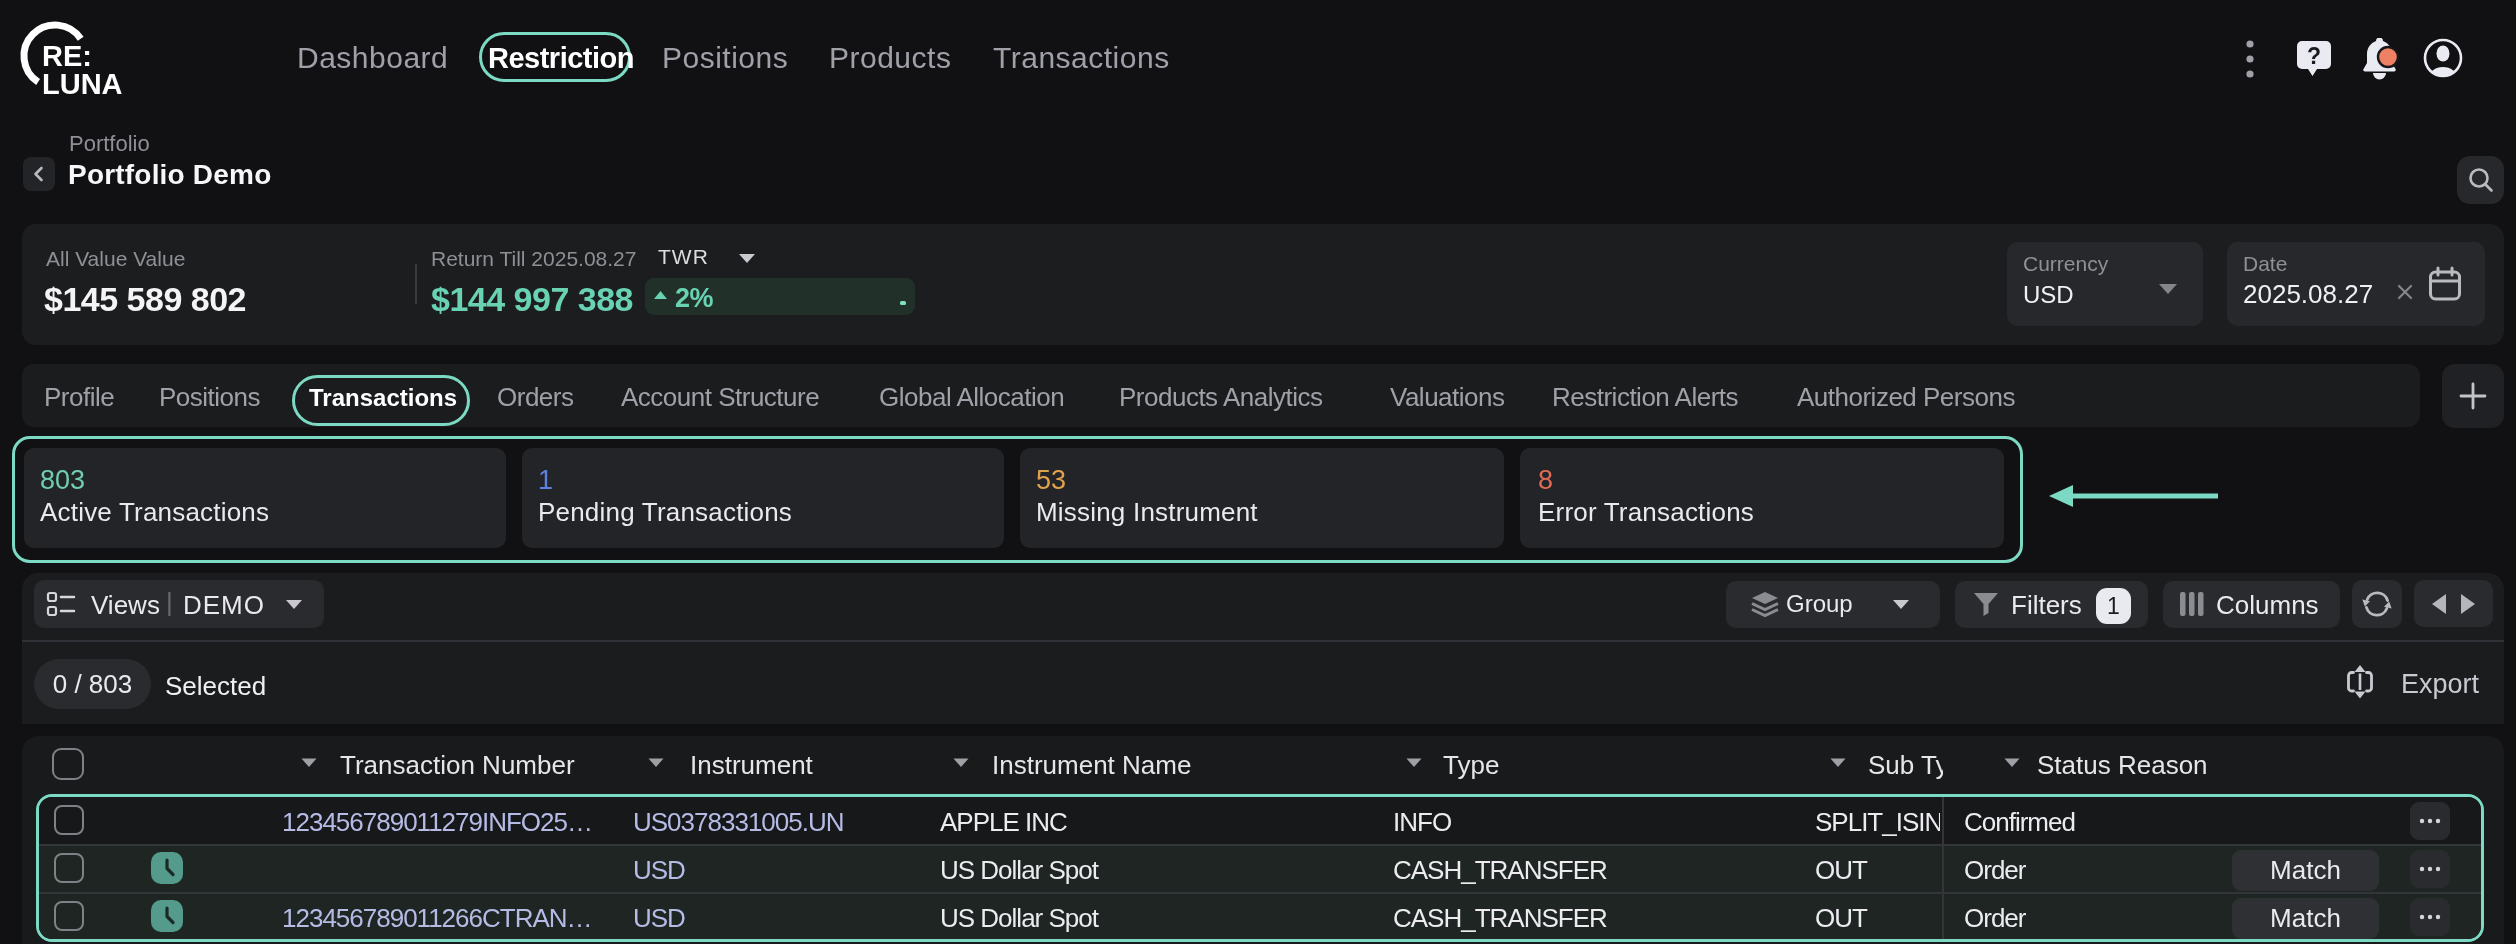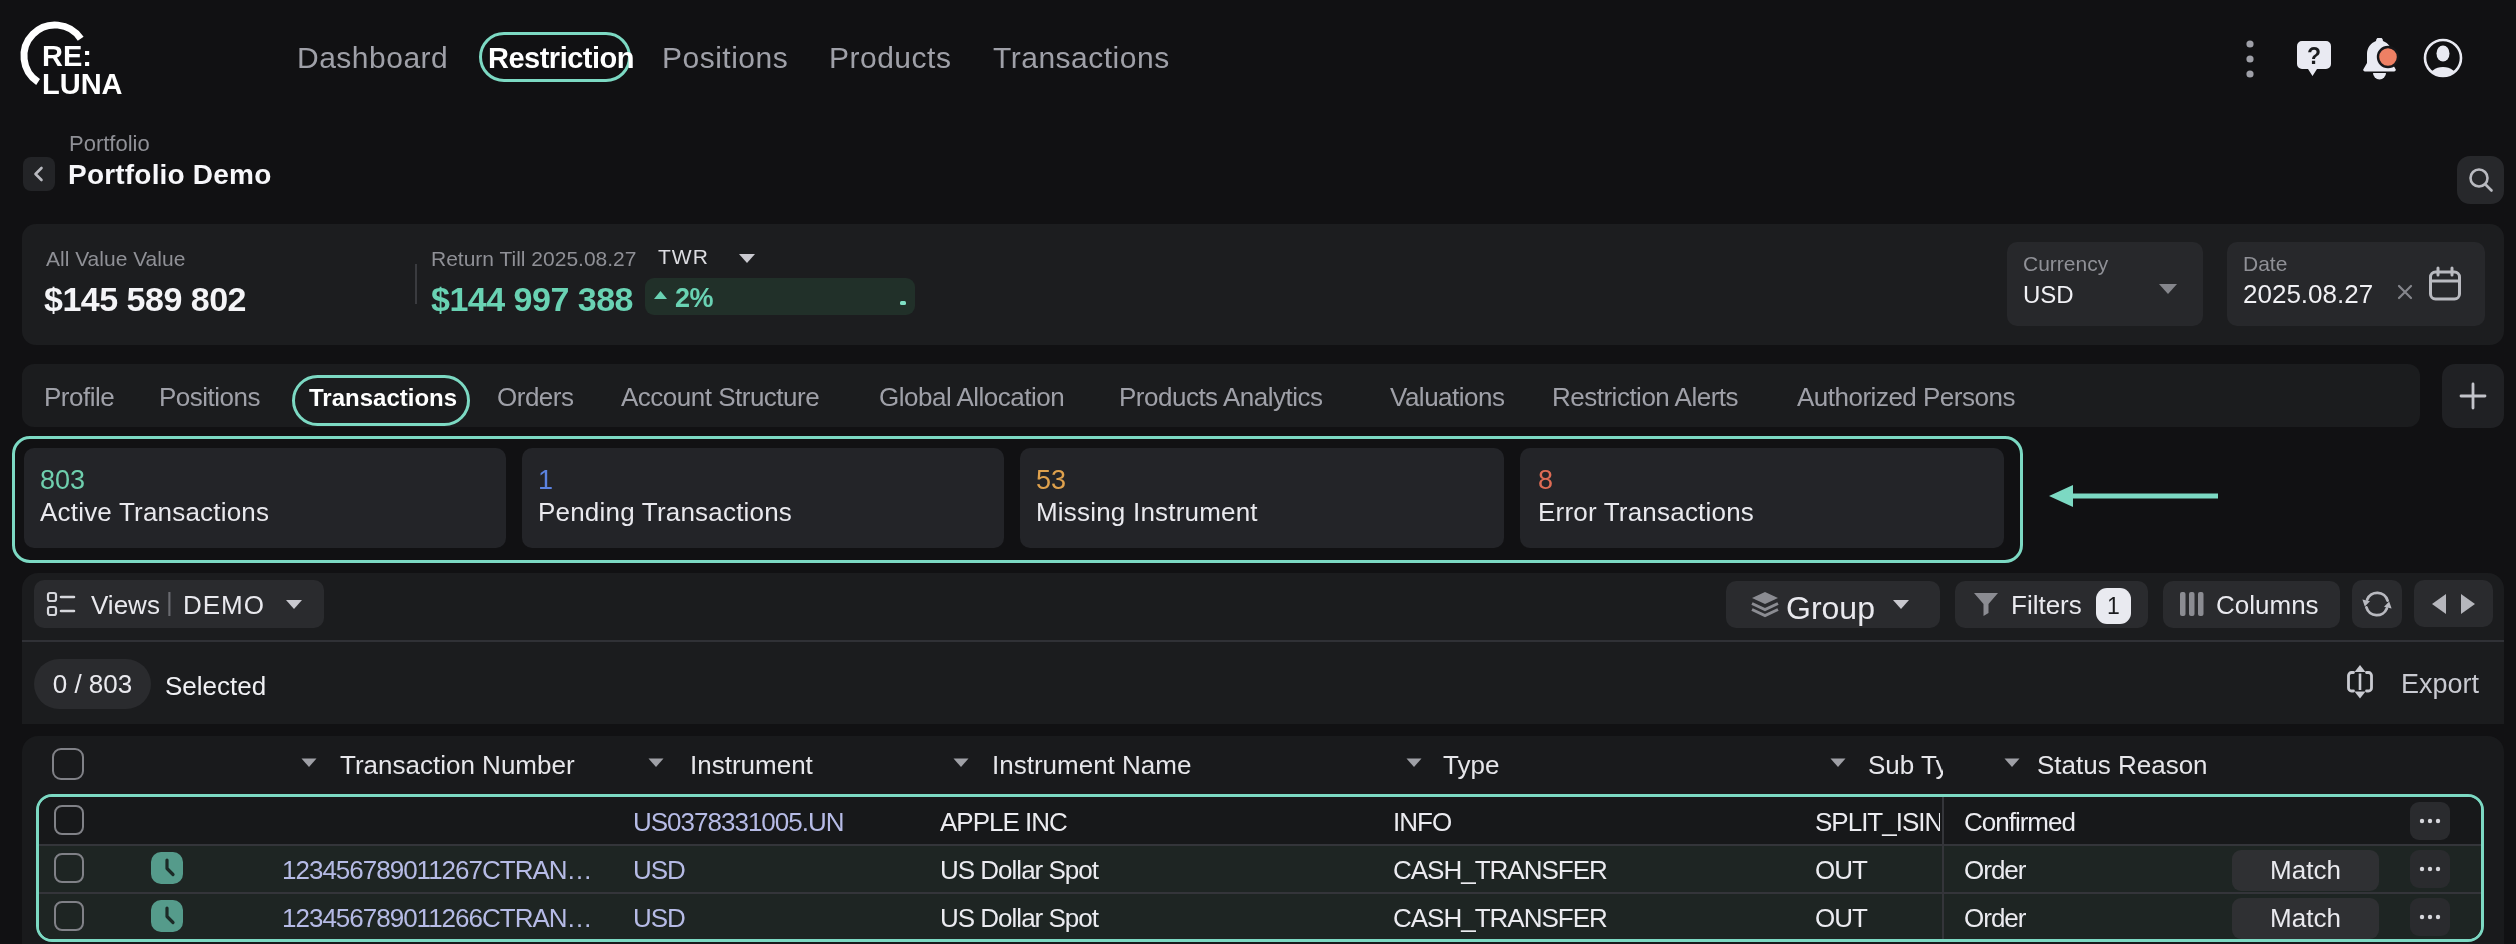--- a/index.html
+++ b/index.html
@@ -157,21 +157,21 @@
 <svg class="abs" style="left:284px; top:598px;" width="20" height="13" viewBox="0 0 20 13">
     <path d="M2 2 h16 l-8 9 z" fill="#c9c9cf"></path>
   </svg>
 
 <div class="abs" style="left:1726px; top:581px; width:214px; height:47px; background:#2a2b2e; border-radius:10px;"></div>
 <svg class="abs" style="left:1750px; top:589px;" width="30" height="30" viewBox="0 0 30 30">
   <path d="M15 3 L28 9 L15 15 L2 9 Z" fill="#8b8c92"></path>
   <path d="M2 14.5 L15 20.5 L28 14.5" fill="none" stroke="#8b8c92" stroke-width="3"></path>
   <path d="M2 20.5 L15 26.5 L28 20.5" fill="none" stroke="#8b8c92" stroke-width="3"></path>
 </svg>
-<div class="abs" style="left:1786px; top:590px; font-size:32px; color:#e9e9ee;">Group</div>
+<div class="abs" style="left:1786px; top:590px; font-size:24px; color:#e9e9ee;">Group</div>
 <svg class="abs" style="left:1891px; top:598px;" width="20" height="13" viewBox="0 0 20 13">
     <path d="M2 2 h16 l-8 9 z" fill="#c9c9cf"></path>
   </svg>
 
 <div class="abs" style="left:1955px; top:581px; width:193px; height:47px; background:#2a2b2e; border-radius:10px;"></div>
 <svg class="abs" style="left:1972px; top:590px;" width="28" height="28" viewBox="0 0 28 28">
   <path d="M2 3 h24 l-9.5 11 v9 l-5 3 v-12 z" fill="#8b8c92"></path>
 </svg>
 <div class="abs" style="left:2011px; top:590px; font-size:26px; color:#e9e9ee;">Filters</div>
 <div class="abs" style="left:2096px; top:588px; width:35px; height:36px; background:#e9eaf0; border-radius:11px; text-align:center; line-height:36px; font-size:23px; color:#1a1b1d;">1</div>
@@ -241,40 +241,40 @@
 
 <div class="abs" style="left:36px; top:794px; width:2448px; height:148px; border:3.5px solid #7cd9c3; border-radius:16px; overflow:hidden; background:#17181a; font-size:26px; letter-spacing:-1px;">
   <div class="abs" style="left:0; top:0; width:2448px; height:48px; background:#17181a;"></div>
   <div class="abs" style="left:0; top:48px; width:2448px; height:48px; background:#1e2523;"></div>
   <div class="abs" style="left:0; top:96px; width:2448px; height:48px; background:#1e2523;"></div>
   <div class="abs" style="left:0; top:47px; width:2448px; height:1.5px; background:#34353a;"></div>
   <div class="abs" style="left:0; top:95px; width:2448px; height:1.5px; background:#34353a;"></div>
   <div class="abs" style="left:1903px; top:0; width:1.5px; height:148px; background:#34353a;"></div>
 
   <div class="abs" style="left:15px; top:8px; width:30px; height:30px; border:2.5px solid #808187; border-radius:8px;"></div>
+  <div class="abs lav" style="left:243px; top:10px;">123456789011279INFO25…</div>
   <div class="abs lav" style="left:594px; top:10px;">US0378331005.UN</div>
   <div class="abs" style="left:901px; top:10px;">APPLE INC</div>
   <div class="abs" style="left:1354px; top:10px;">INFO</div>
   <div class="abs" style="left:1776px; top:10px; width:125px; overflow:hidden; white-space:nowrap;">SPLIT_ISIN_CHANGE</div>
   <div class="abs" style="left:1925px; top:10px;">Confirmed</div>
   <div class="abs" style="left:2371px; top:5px; width:40px; height:38px; background:#2a2b2e; border-radius:9px;">
     <svg width="40" height="38">
         <circle cx="12" cy="19" r="2.2" fill="#d6d7dc"></circle>
         <circle cx="20" cy="19" r="2.2" fill="#d6d7dc"></circle>
         <circle cx="28" cy="19" r="2.2" fill="#d6d7dc"></circle>
       </svg>
   </div>
 
   <div class="abs" style="left:15px; top:56px; width:30px; height:30px; border:2.5px solid #808187; border-radius:8px;"></div>
   <div class="abs" style="left:112px; top:55px; width:32px; height:32px; background:#559b8b; border-radius:10px;">
     <svg width="32" height="32" viewBox="0 0 32 32">
         <path d="M16 8 v8.5 l6 6" fill="none" stroke="#1c2a27" stroke-width="3.2" stroke-linecap="round" stroke-linejoin="round"></path>
       </svg>
   </div>
-  <div class="abs lav" style="left:243px; top:58px;">123456789011267CTRAN…</div>
   <div class="abs lav" style="left:594px; top:58px;">USD</div>
   <div class="abs" style="left:901px; top:58px;">US Dollar Spot</div>
   <div class="abs" style="left:1354px; top:58px;">CASH_TRANSFER</div>
   <div class="abs" style="left:1776px; top:58px;">OUT</div>
   <div class="abs" style="left:1925px; top:58px;">Order</div>
   <div class="abs" style="left:2193px; top:53px; width:147px; height:41px; background:#2f3033; border-radius:9px; text-align:center; line-height:41px; color:#e9e9ee; letter-spacing:0;">Match</div>
   <div class="abs" style="left:2371px; top:53px; width:40px; height:38px; background:#2a2b2e; border-radius:9px;">
     <svg width="40" height="38">
         <circle cx="12" cy="19" r="2.2" fill="#d6d7dc"></circle>
         <circle cx="20" cy="19" r="2.2" fill="#d6d7dc"></circle>

